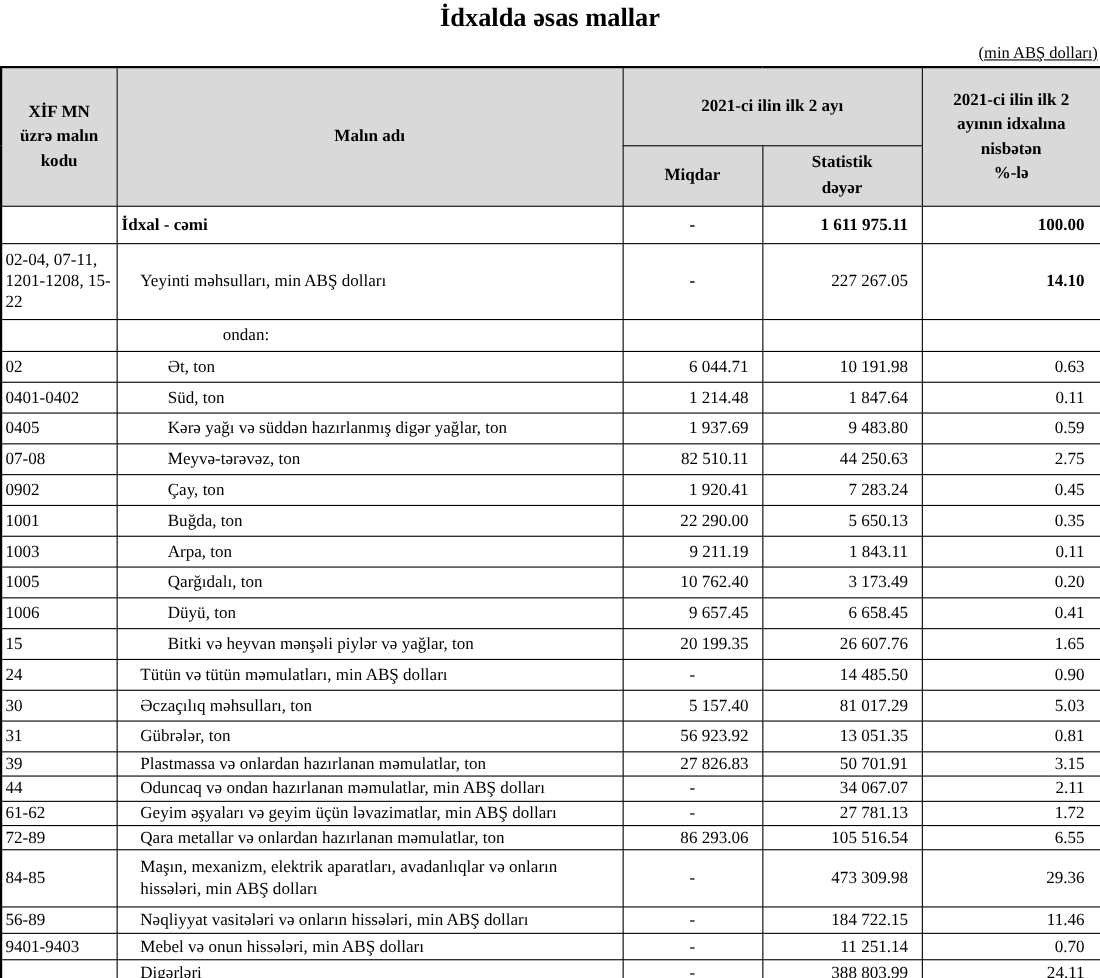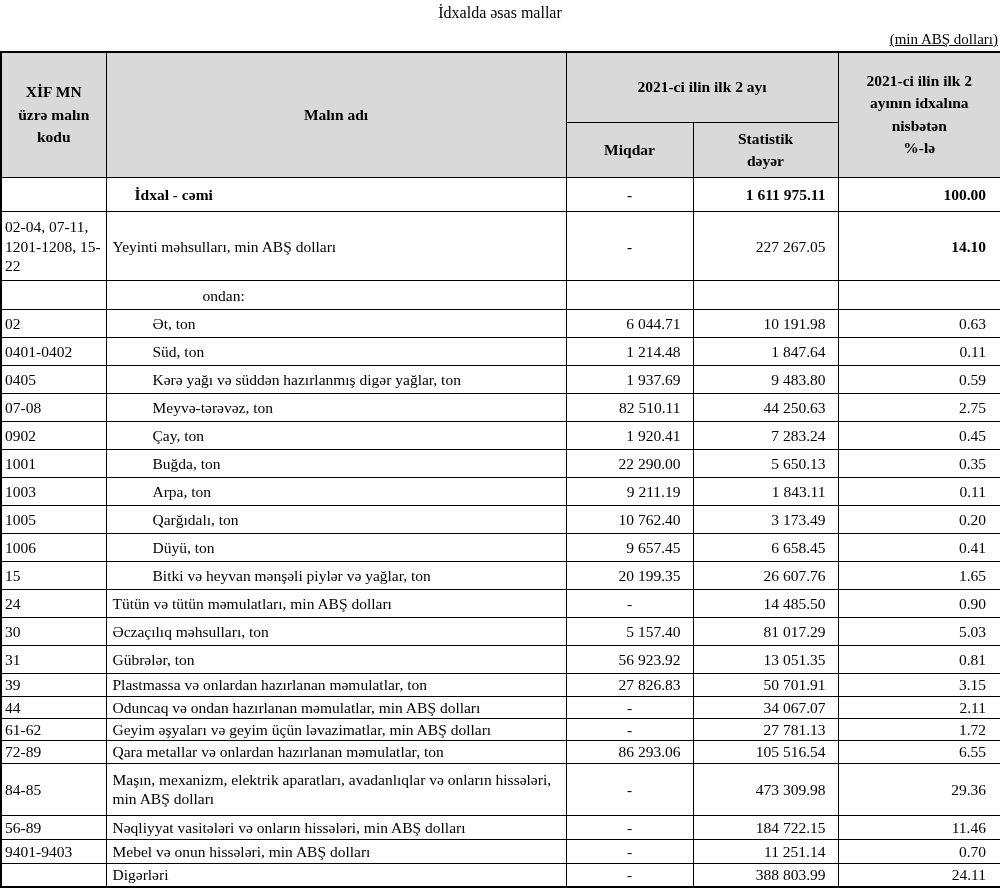--- a/index.html
+++ b/index.html
@@ -4,21 +4,21 @@
 <style>
   :root { --header-bg:#d9d9d9; --border:#000; --text:#000; }
   * { box-sizing:border-box; }
   html,body { margin:0; padding:0; background:#fff; }
   body {
     width:1000px; height:889px; overflow:hidden;
     font-family:"Liberation Serif","DejaVu Serif",serif;
     color:var(--text);
   }
   .title {
-    text-align:center; font-weight:normal; font-size:16px;
+    text-align:center; font-weight:bold; font-size:24px;
     padding-top:3px; line-height:1.2;
   }
   .unit-note {
     text-align:right; font-size:15px; line-height:1.1;
     margin:9px 2px 3px 0;
     text-decoration:underline;
   }
   table {
     width:1000px; border-collapse:collapse; table-layout:fixed;
     border:2px solid var(--border);
@@ -39,22 +39,22 @@
   }
   tbody tr { height:28px; }
   tbody tr:nth-child(1) { height:34px; }
   tbody tr:nth-child(2) { height:69px; }
   tbody tr:nth-child(3) { height:29px; }
   tbody tr:nth-child(n+17):nth-child(-n+20) { height:22px; }
   tbody tr:nth-child(21) { height:52px;margin-left:45px; }
   tbody tr:nth-child(n+22) { height:24px; }
   .c-code { text-align:left; padding-left:3px; }
   .c-name { text-align:left; }
-  .c-name.indent-0 { padding-left:6px; }
-  .c-name.indent-1 { padding-left:28px; }
+  .c-name.indent-0 { padding-left:21px; }
+  .c-name.indent-1 { padding-left:4px; }
   .c-name.indent-2 { padding-left:46px; }
   .c-name.indent-3 { padding-left:96px; }
   .c-num { text-align:right; padding-right:12px; }
   .c-pct { padding-right:14px; }
   td.c-dash { text-align:center; padding-right:4px; }
   tr.r-total td { font-weight:bold; }
   tr.r-group td.c-dash, tr.r-group td.c-pct { font-weight:bold; }
 </style>
 </head>
 <body>

